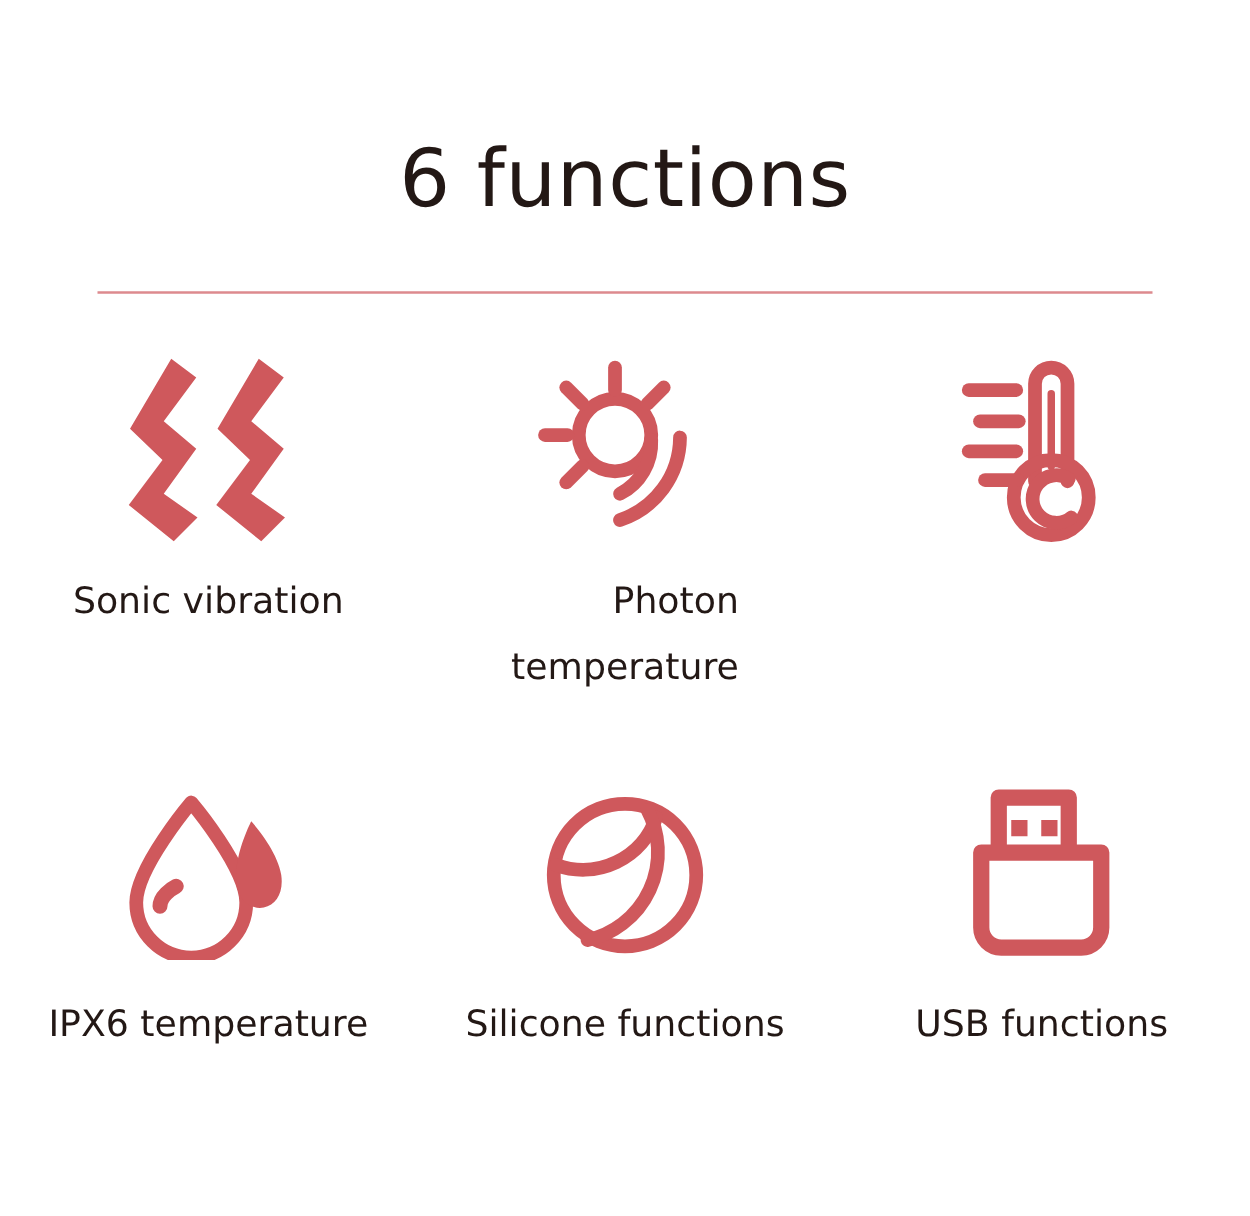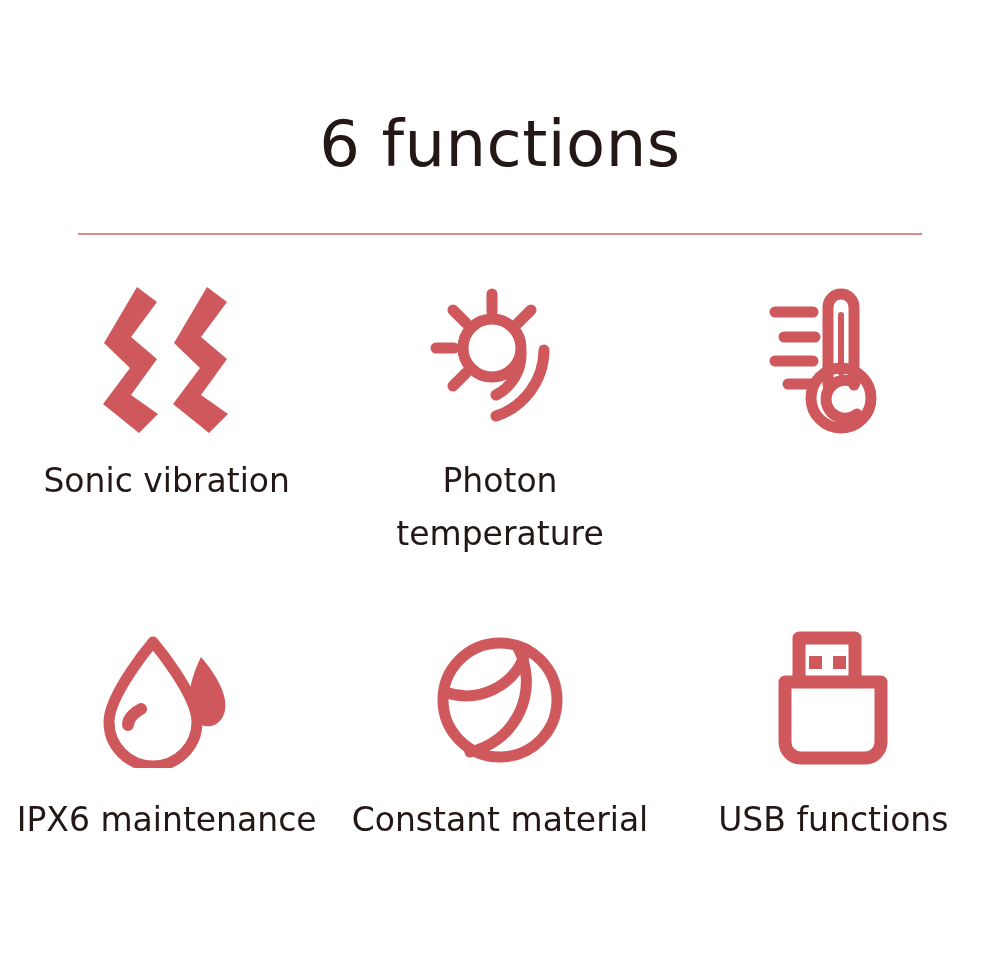--- a/index.html
+++ b/index.html
@@ -76,22 +76,22 @@
     height: 160px;
     display: flex;
     align-items: center;
     justify-content: center;
   }
   .icon-box svg {
     display: block;
   }
   .feature-label {
     margin-top: 14px;
-    text-align: center;
-    font-size: 33px;
+    text-align: right;
+    font-size: 29px;
     line-height: 53px;
     color: #231815;
     font-family: "DejaVu Sans", "Liberation Sans", sans-serif;
     max-width: 250px;
     white-space: pre-line;
   }
   .row2 .icon-box { height: 150px; }
   .row2 .feature-label { margin-top: 18px; max-width: 320px; }
 </style>
 </head>
@@ -168,36 +168,36 @@
           <g stroke="#cf585c" fill="none" stroke-linecap="round" stroke-linejoin="round">
 
             <path d="M56 10 C56 10 12 62 12 90 a44 44 0 0 0 88 0 C100 62 56 10 56 10 Z" stroke-width="11"></path>
 
             <path d="M31 93 C31 85 40 79 44 77" stroke-width="12"></path>
           </g>
 
           <path d="M104 25 C104 25 90 52 92 74 c1 14 12 22 22 20 10 -2 16 -12 14 -26 C125 48 104 25 104 25 Z" fill="#cf585c"></path>
         </svg>
       </div>
-      <div class="feature-label">IPX6 maintenance</div>
+      <div class="feature-label">IPX6 temperature</div>
     </div>
 
     <div class="feature-cell row2">
       <div class="icon-box">
         <svg width="136" height="136" viewBox="0 0 136 136" aria-hidden="true">
           <g stroke="#cf585c" fill="none" stroke-linecap="round">
             <circle cx="68" cy="68" r="57" stroke-width="11"></circle>
 
             <path d="M13 60 A62 62 0 0 0 93 22" stroke-width="11"></path>
 
             <path d="M86 16 A72 72 0 0 1 38 120" stroke-width="11"></path>
           </g>
         </svg>
       </div>
-      <div class="feature-label">Constant material</div>
+      <div class="feature-label">Silicone functions</div>
     </div>
 
     <div class="feature-cell row2">
       <div class="icon-box">
         <svg width="120" height="140" viewBox="0 0 120 140" aria-hidden="true">
           <g stroke="#cf585c" fill="none" stroke-linejoin="round">
 
             <path d="M26 52 L26 8 L82 8 L82 52" stroke-width="13"></path>
 
             <path d="M12 52 L108 52 L108 112 a16 16 0 0 1 -16 16 L28 128 a16 16 0 0 1 -16 -16 Z" stroke-width="13"></path>

